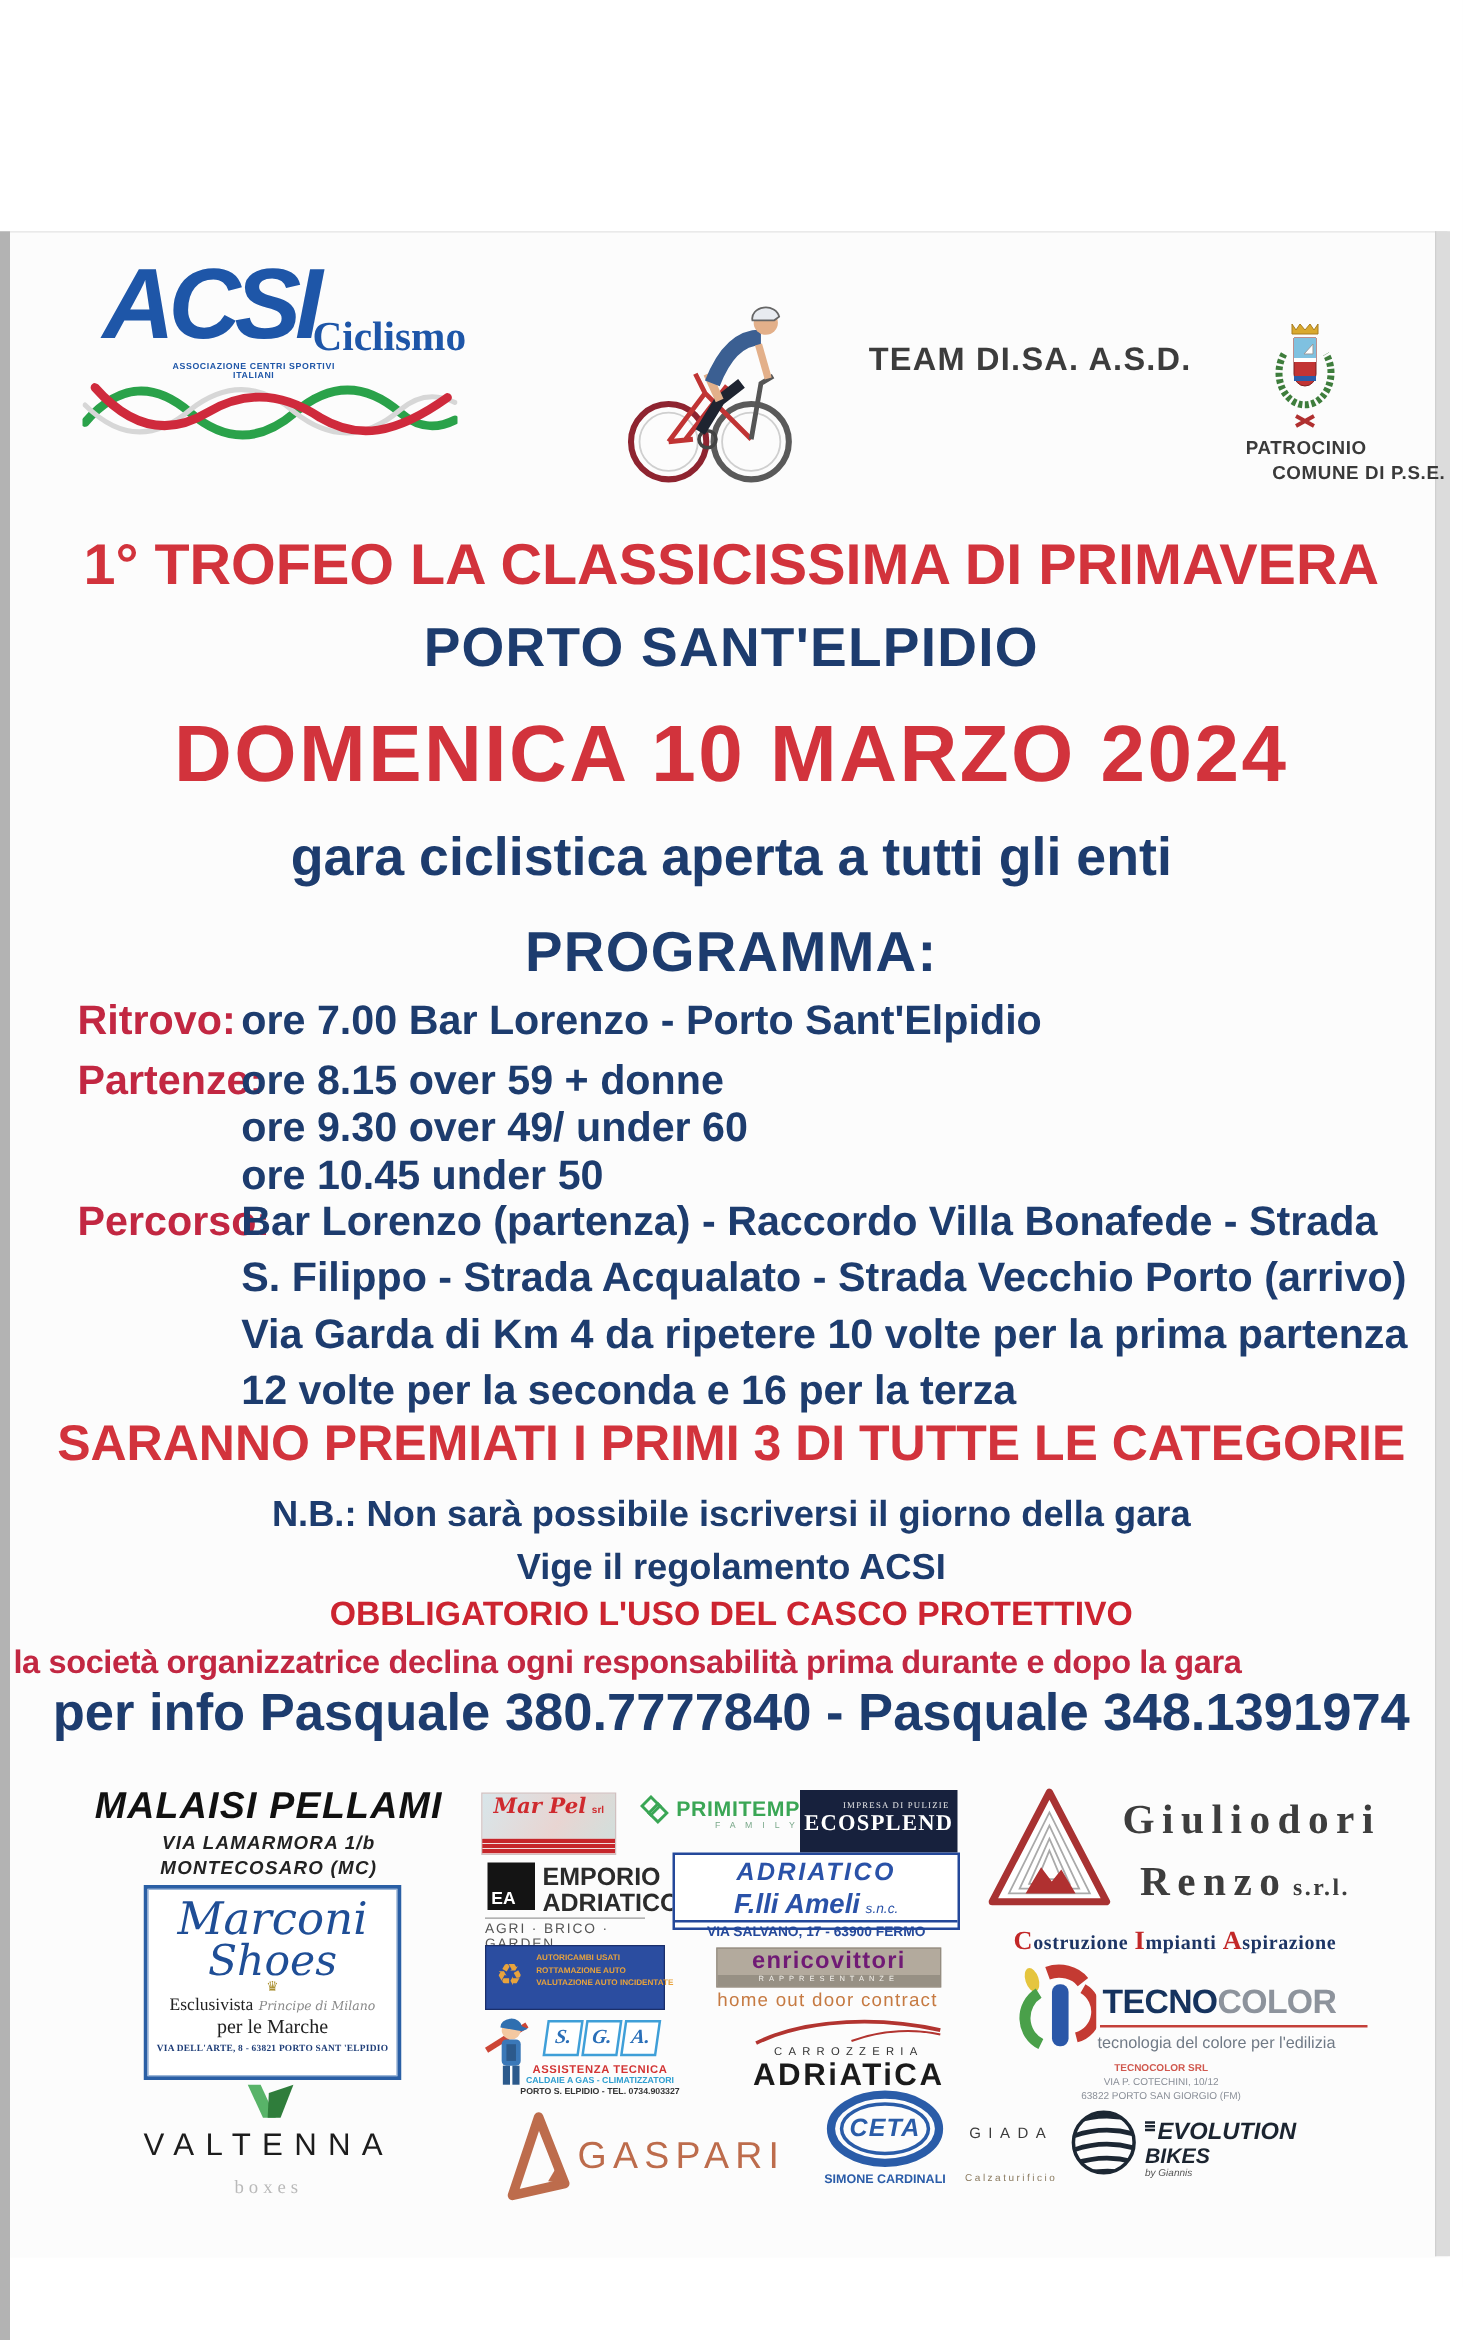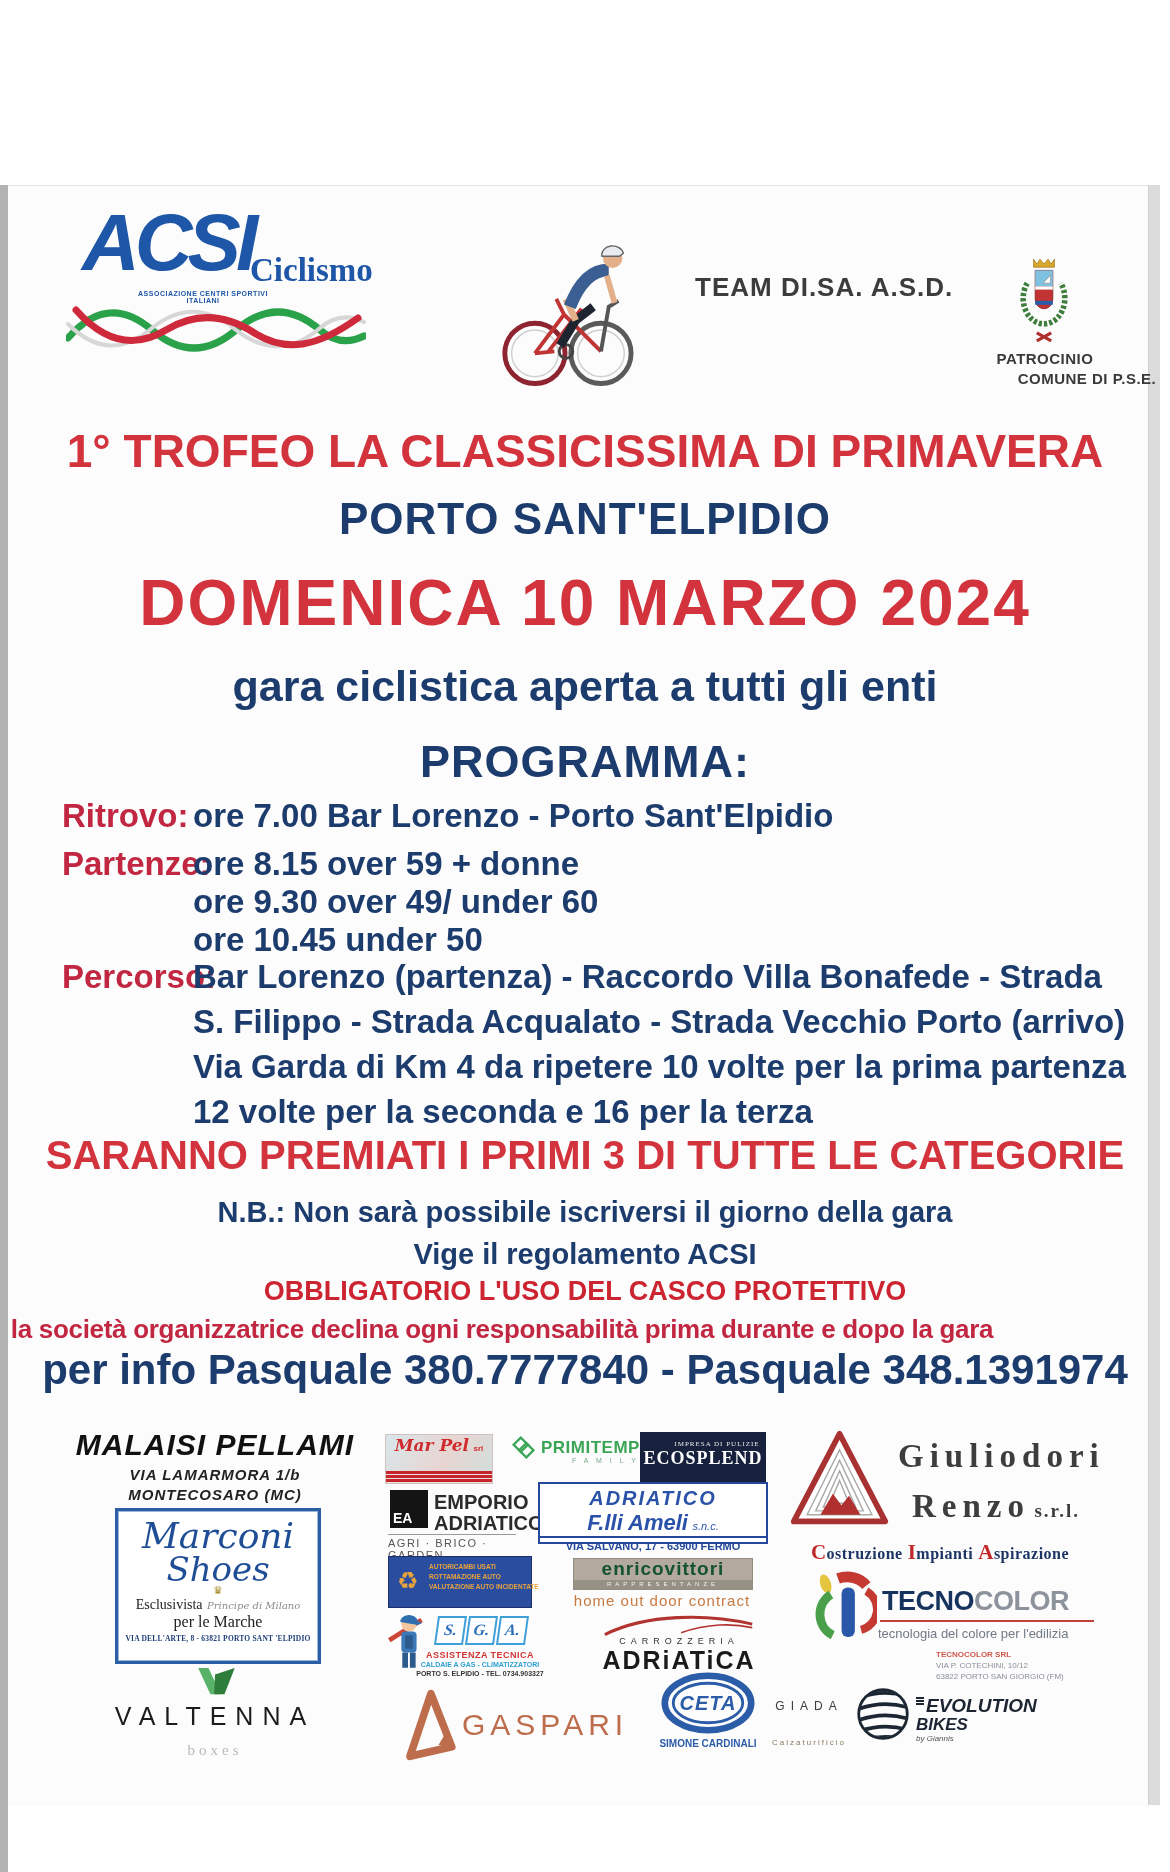--- a/index.html
+++ b/index.html
@@ -61,21 +61,21 @@
   .emporio-sub{font-size:11px;color:#555;letter-spacing:1.5px;border-top:1px solid #999;padding-top:2px;}
   .edilizia-box{width:226px;height:58px;border:2px solid #24489a;background:#fff;}
   .edilizia-n1{font-size:20px;font-weight:800;font-style:italic;color:#2a52a8;letter-spacing:2px;}
   .edilizia-n2{font-size:22px;font-weight:800;font-style:italic;color:#2a52a8;}
   .edilizia-snc{font-size:11px;font-weight:400;font-style:italic;color:#2a52a8;}
   .edilizia-addr{font-size:11px;font-weight:800;color:#24489a;border-top:2px solid #24489a;padding-top:2px;}
   .ricambi-box{width:142px;height:50px;background:#2b4da0;border:1px solid #1b2f6b;}
   .ricambi-line{font-size:6.5px;font-weight:700;color:#e8a33c;line-height:1.5;white-space:nowrap;}
   .recycle{color:#e8a33c;font-size:24px;line-height:1;}
   .ev-box{width:178px;height:30px;background:#b3aa9d;border:1px solid #948c80;}
-  .ev-name{font-size:19px;font-weight:800;color:#14532d;letter-spacing:1px;line-height:20px;}
+  .ev-name{font-size:19px;font-weight:800;color:#701a75;letter-spacing:1px;line-height:20px;}
   .ev-strip{position:absolute;left:0;bottom:0;width:100%;height:9px;background:#979084;color:#f3f1ec;
     font-size:6px;letter-spacing:4px;text-align:center;line-height:9px;}
   .ev-sub{font-size:15px;color:#c67a42;letter-spacing:1px;}
   .sga-letter{display:inline-block;width:25px;height:25px;border:2px solid #3f9fd8;background:#fff;
     font-family:"Liberation Serif",serif;font-style:italic;font-weight:700;font-size:16px;color:#2a6fb8;
     text-align:center;line-height:24px;margin-right:2px;transform:skewX(-8deg);}
   .sga-l1{font-size:9px;font-weight:800;color:#d23434;letter-spacing:.5px;}
   .sga-l2{font-size:7px;font-weight:700;color:#2f9fd0;}
   .sga-l3{font-size:7px;font-weight:700;color:#333;}
   .adri-top{font-size:9px;letter-spacing:5px;color:#333;}
@@ -312,21 +312,21 @@
   <path d="M18,32 a25,26 0 0 0 2,46" stroke="#4aa04a" stroke-width="10" fill="none"></path>
   <path d="M26,14 a26,22 0 0 1 32,8" stroke="#c43a32" stroke-width="12" fill="none"></path>
   <path d="M58,28 a24,24 0 0 1 -6,44" stroke="#c43a32" stroke-width="9" fill="none"></path>
   <rect x="30" y="24" width="15" height="56" rx="7" fill="#2a57a8"></rect>
 </svg>
 <div class="abs" style="left:882px;top:1586px;">
   <span class="tecno-n1">TECNO</span><span class="tecno-n2">COLOR</span>
 </div>
 <div class="abs tecno-rule" style="left:880px;top:1620px;"></div>
 <div class="abs tecno-tag" style="left:878px;top:1626px;">tecnologia del colore per l'edilizia</div>
-<div class="abs" style="left:936px;top:1650px;">
+<div class="abs" style="left:865px;top:1650px;text-align:center;">
   <div class="tecno-a1">TECNOCOLOR SRL</div>
   <div class="tecno-a23">VIA P. COTECHINI, 10/12</div>
   <div class="tecno-a23">63822 PORTO SAN GIORGIO (FM)</div>
 </div>
 
 <svg class="abs" style="left:855px;top:1684px;" width="56" height="60" viewBox="0 0 60 64">
   <defs>
       <clipPath id="wheelclip">
         <circle cx="30" cy="32" r="25"></circle>
       </clipPath>

